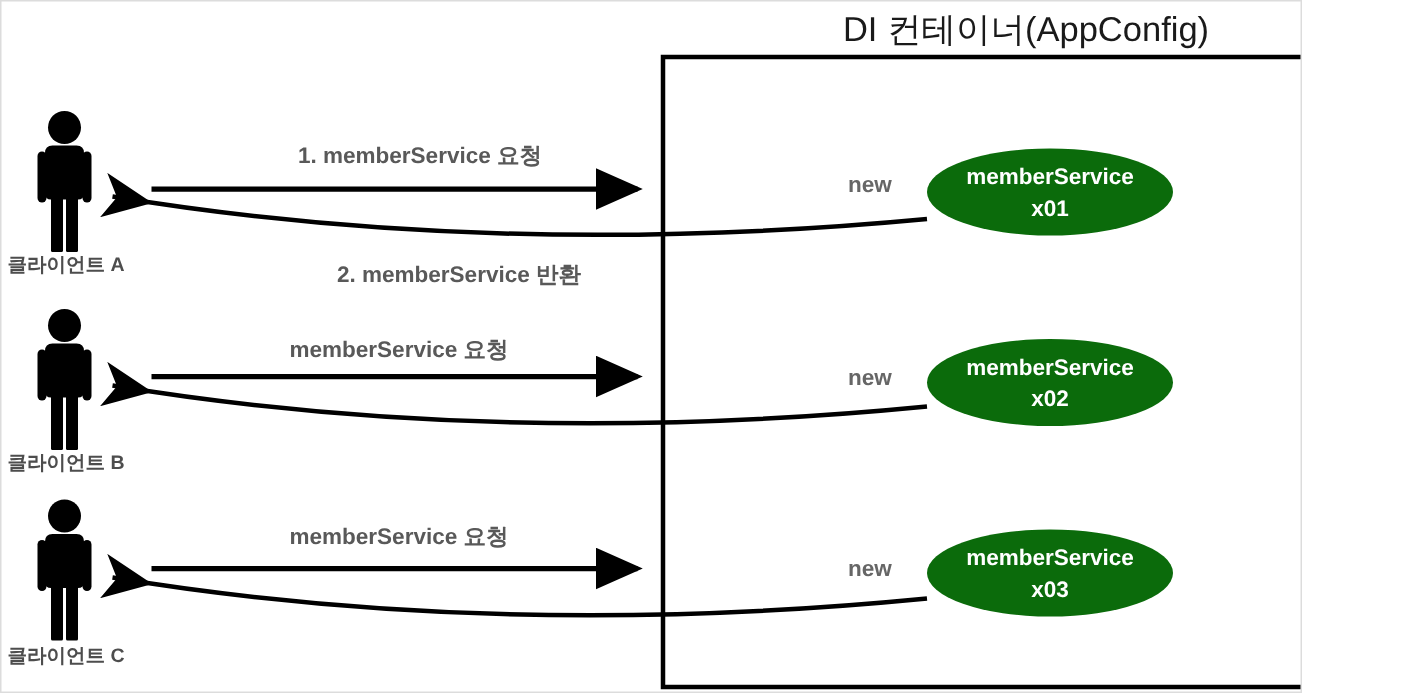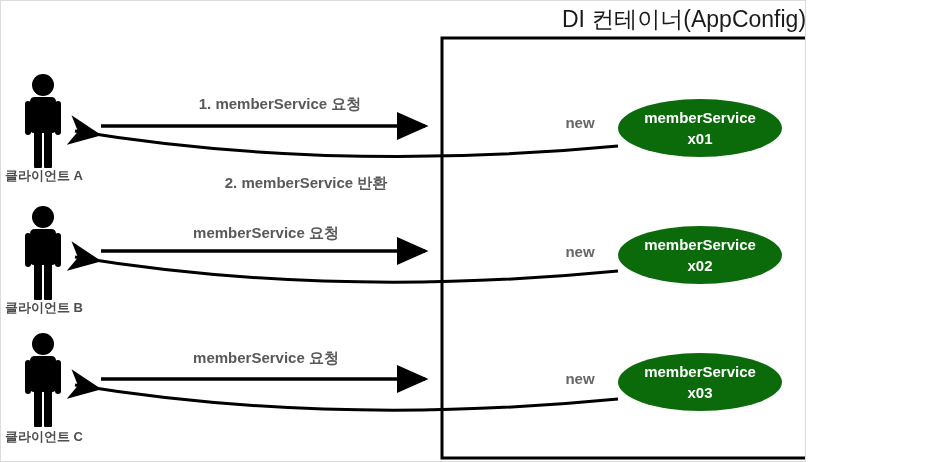--- a/index.html
+++ b/index.html
@@ -3,21 +3,21 @@
 <meta charset="utf-8">
 <title>DI Container Diagram</title>
 <style>
   html, body {
     margin: 0;
     padding: 0;
     background: #ffffff;
   }
   #stage {
     position: relative;
-    width: 806px;
+    width: 868px;
     height: 462px;
     background: #ffffff;
     border: 1px solid #dcdcdc;
     box-sizing: border-box;
     overflow: hidden;
     font-family: "Liberation Sans", "DejaVu Sans", sans-serif;
   }
   #diagram-svg {
     position: absolute;
     left: 0;

